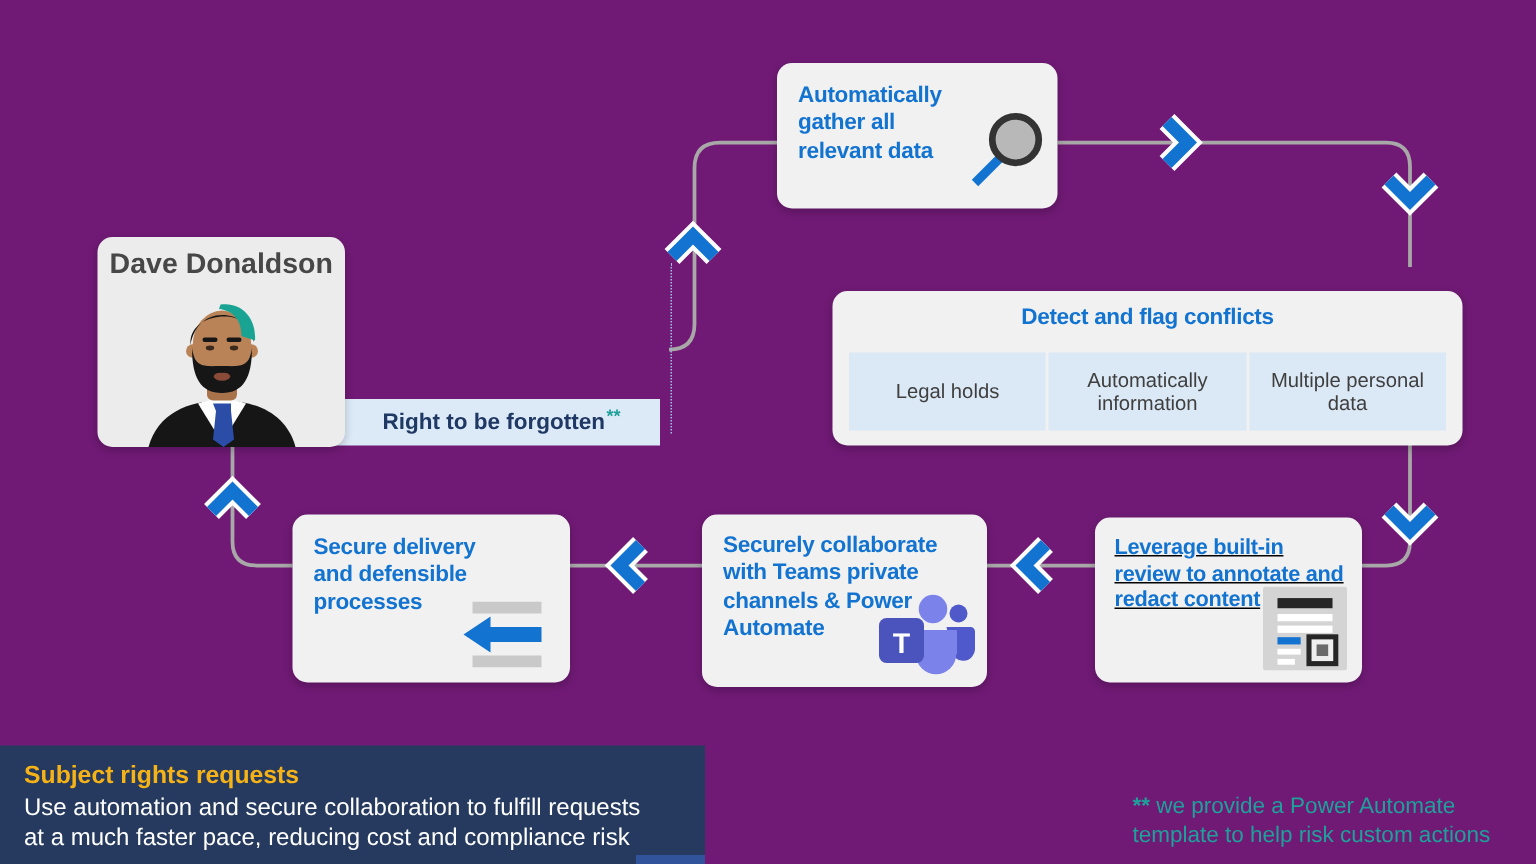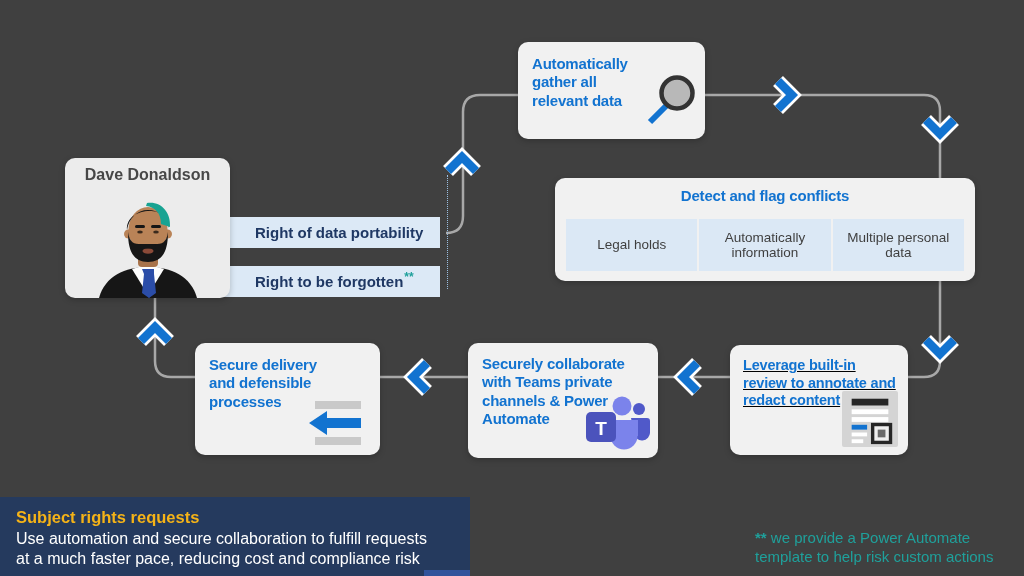--- a/index.html
+++ b/index.html
@@ -1,26 +1,26 @@
 <!DOCTYPE html>
 <html><head>
 <meta charset="utf-8">
 <style>
   html,body{margin:0;padding:0;background:#fff;}
-  .stage{position:relative;width:1024px;height:576px;background:#404040;overflow:hidden;
+  .stage{position:relative;width:1024px;height:576px;background:#701a75;overflow:hidden;
          font-family:"Liberation Sans",sans-serif;}
   svg.connectors{position:absolute;left:0;top:0;z-index:1;pointer-events:none;}
   .fbox{position:absolute;background:#f1f1f1;border-radius:10px;
         box-shadow:0 2px 6px rgba(0,0,0,0.22);z-index:2;box-sizing:border-box;}
   .blue-label{color:#1273d0;font-weight:bold;font-size:15px;line-height:1.22;letter-spacing:-0.2px;}
   .icon-abs{position:absolute;}
   
   .persona{position:absolute;left:65px;top:158px;width:165px;height:140px;background:#ececec;
            border-radius:10px;box-shadow:0 2px 6px rgba(0,0,0,0.22);z-index:3;}
-  .persona-name{text-align:center;padding-top:8px;font-size:16px;font-weight:bold;color:#474747;}
+  .persona-name{text-align:center;padding-top:8px;font-size:19px;font-weight:bold;color:#474747;}
   .avatar{position:absolute;left:50%;transform:translateX(-50%);bottom:0;}
   
   .rbar{position:absolute;left:222px;width:218px;height:31px;background:#dce9f6;z-index:2;
         display:flex;align-items:center;padding-left:33px;box-sizing:border-box;
         font-size:15px;font-weight:bold;color:#1f3864;}
   .rnote{color:#1fa09b;font-size:12px;font-weight:bold;position:relative;top:-5px;left:1px;}
   .dotted-line{position:absolute;left:447px;top:175px;height:114px;width:0;
                border-left:1.5px dotted #9cc0e4;z-index:2;}
   
   .detect-title{margin-top:9px;text-align:center;}
@@ -71,24 +71,20 @@
   </svg>
 
   <div class="fbox" style="left:518px;top:42px;width:187px;height:97px;">
     <div class="blue-label" style="padding:13px 0 0 14px;width:122px;">Automatically gather all relevant data</div>
     <svg class="icon-abs" style="right:6px;bottom:8px;" width="64" height="64" viewBox="0 0 64 64">
       <line x1="15" y1="55" x2="34" y2="36" stroke="#1273d0" stroke-width="6"></line>
       <circle cx="42" cy="26" r="15.5" fill="#b8b8b8" stroke="#333333" stroke-width="4.5"></circle>
     </svg>
   </div>
 
-  <div class="rbar" style="top:217px;">
-    <span>Right of data portability</span>
-      <span class="rnote"></span>
-  </div>
   <div class="rbar" style="top:266px;">
     <span>Right to be forgotten</span>
       <span class="rnote">**</span>
   </div>
   <div class="dotted-line"></div>
 
   <div class="persona">
     <div class="persona-name">Dave Donaldson</div>
     <svg class="avatar" width="132" height="104" viewBox="0 0 130 104">
       <circle cx="45.5" cy="40" r="4.5" fill="#b98357"></circle>
@@ -103,21 +99,21 @@
       <rect x="52" y="31" width="10" height="3" rx="1.5" fill="#161616"></rect>
       <rect x="68" y="31" width="10" height="3" rx="1.5" fill="#161616"></rect>
       <ellipse cx="57" cy="38" rx="2.8" ry="1.6" fill="#3a2a1d"></ellipse>
       <ellipse cx="73" cy="38" rx="2.8" ry="1.6" fill="#3a2a1d"></ellipse>
       <path d="M45,38 C45,58 51,68 65,68 C79,68 85,58 85,38 C83,52 76,50 65,50 C54,50 47,52 45,38 Z" fill="#161616"></path>
       <ellipse cx="65" cy="57" rx="5.5" ry="2.8" fill="#8a4a38"></ellipse>
       <rect x="57" y="50.5" width="16" height="4" rx="2" fill="#161616"></rect>
     </svg>
   </div>
 
-  <div class="fbox" style="left:555px;top:178px;width:420px;height:103px;">
+  <div class="fbox" style="left:555px;top:194px;width:420px;height:103px;">
     <div class="blue-label detect-title">Detect and flag conflicts</div>
     <div class="detect-cells">
       <div class="cell">Legal holds</div>
       <div class="cell">Automatically information</div>
       <div class="cell">Multiple personal data</div>
     </div>
   </div>
 
   <div class="fbox" style="left:730px;top:345px;width:178px;height:110px;text-decoration:underline;">
     <div class="blue-label" style="padding:12px 6px 0 13px;font-size:14.5px;">Leverage built-in review to annotate and redact content</div>

